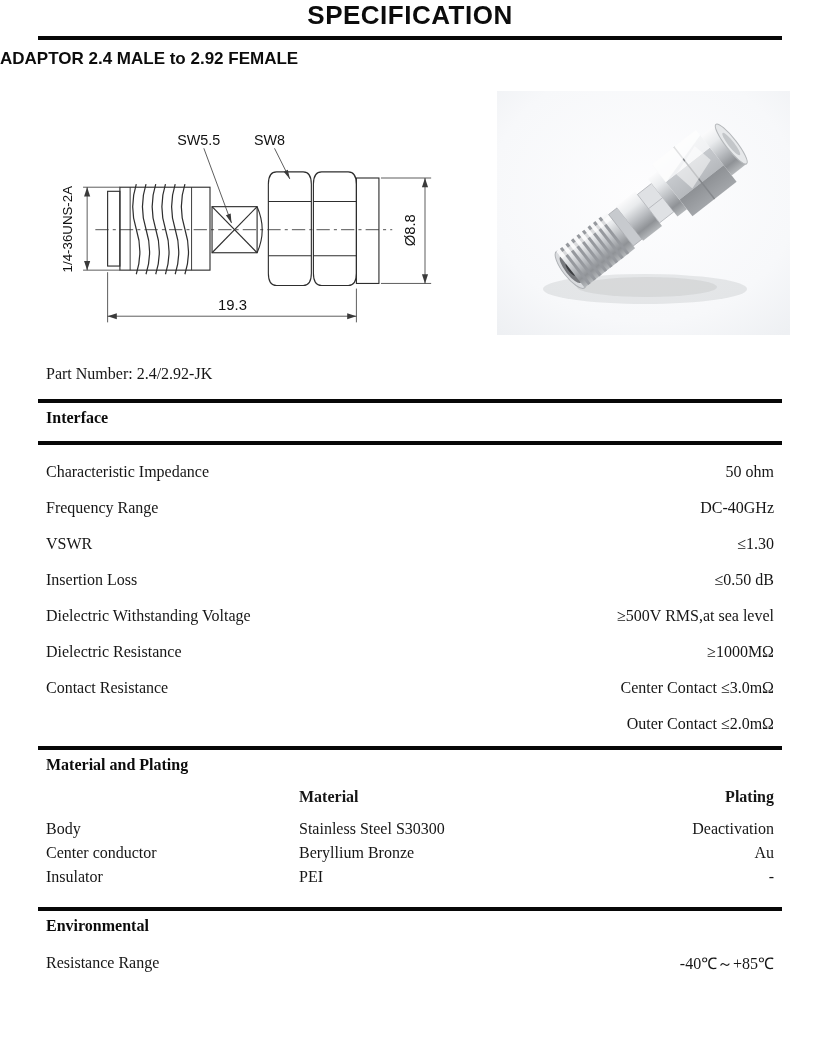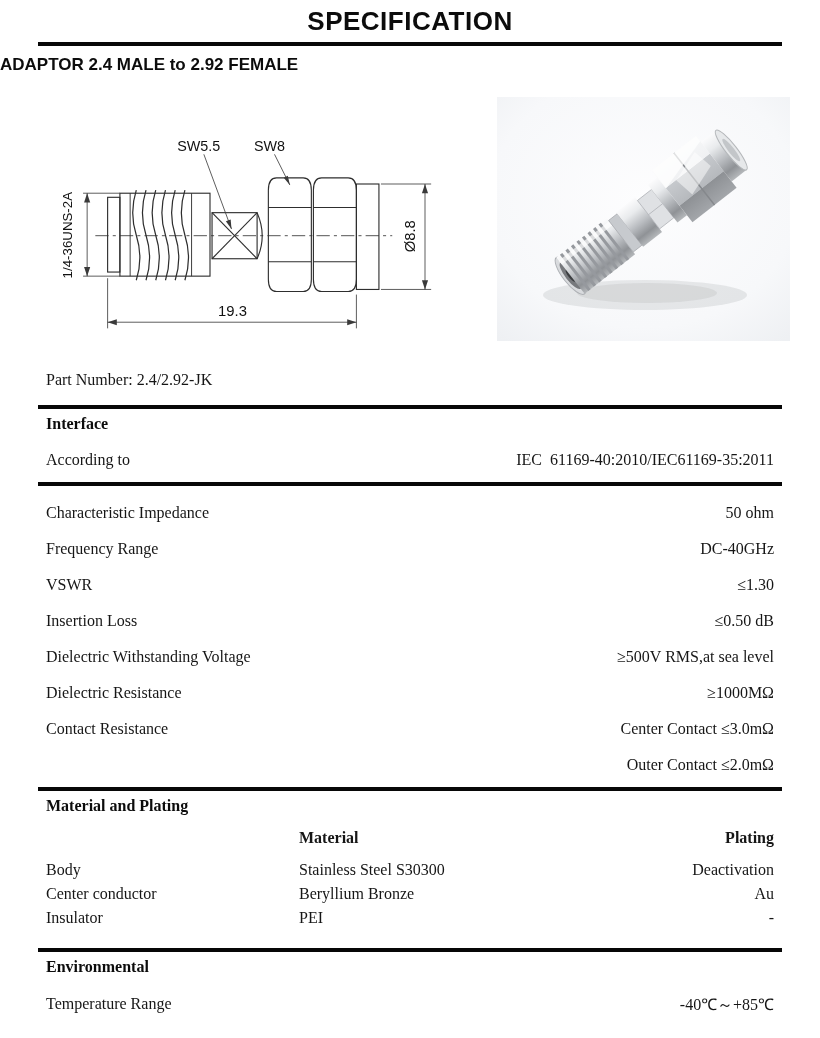--- a/index.html
+++ b/index.html
@@ -7,21 +7,20 @@
   body {
     width:820px; height:1038px;
     font-family:"Liberation Serif", serif;
     color:#161616;
     overflow:hidden;
   }
   .page { position:relative; width:820px; height:1038px; }
 
   
   .title {
-    padding-top:6px;
     text-align:center;
     font-family:"Liberation Sans", sans-serif;
     font-weight:bold;
     font-size:26px;
     letter-spacing:0.5px;
     color:#0c0c0c;
   }
   .rule {
     height:4px; background:#070707;
     margin:0 38px;
@@ -252,24 +251,20 @@
       </svg>
     </div>
   </div>
 
   <div class="meta-row">
     <span>Part Number: 2.4/2.92-JK</span>
   </div>
 
   <div class="section sec-interface">
     <div class="sec-heading">Interface</div>
-    <div class="spec-row">
-      <span>According to</span>
-      <span>IEC&nbsp; 61169-40:2010/IEC61169-35:2011</span>
-    </div>
   </div>
 
   <div class="section sec-electrical">
     <div class="erows">
       <div class="spec-row erow">
         <span>Characteristic Impedance</span>
         <span>50 ohm</span>
       </div>
       <div class="spec-row erow">
         <span>Frequency Range</span>
@@ -324,18 +319,18 @@
         <span>Insulator</span>
         <span>PEI</span>
         <span class="mat-cell-r">-</span>
       </div>
     </div>
   </div>
 
   <div class="section sec-environmental">
     <div class="sec-heading">Environmental</div>
     <div class="spec-row">
-      <span>Temperature Range</span>
+      <span>Resistance Range</span>
       <span>-40℃～+85℃</span>
     </div>
   </div>
 
 </div>
 
 </body></html>

